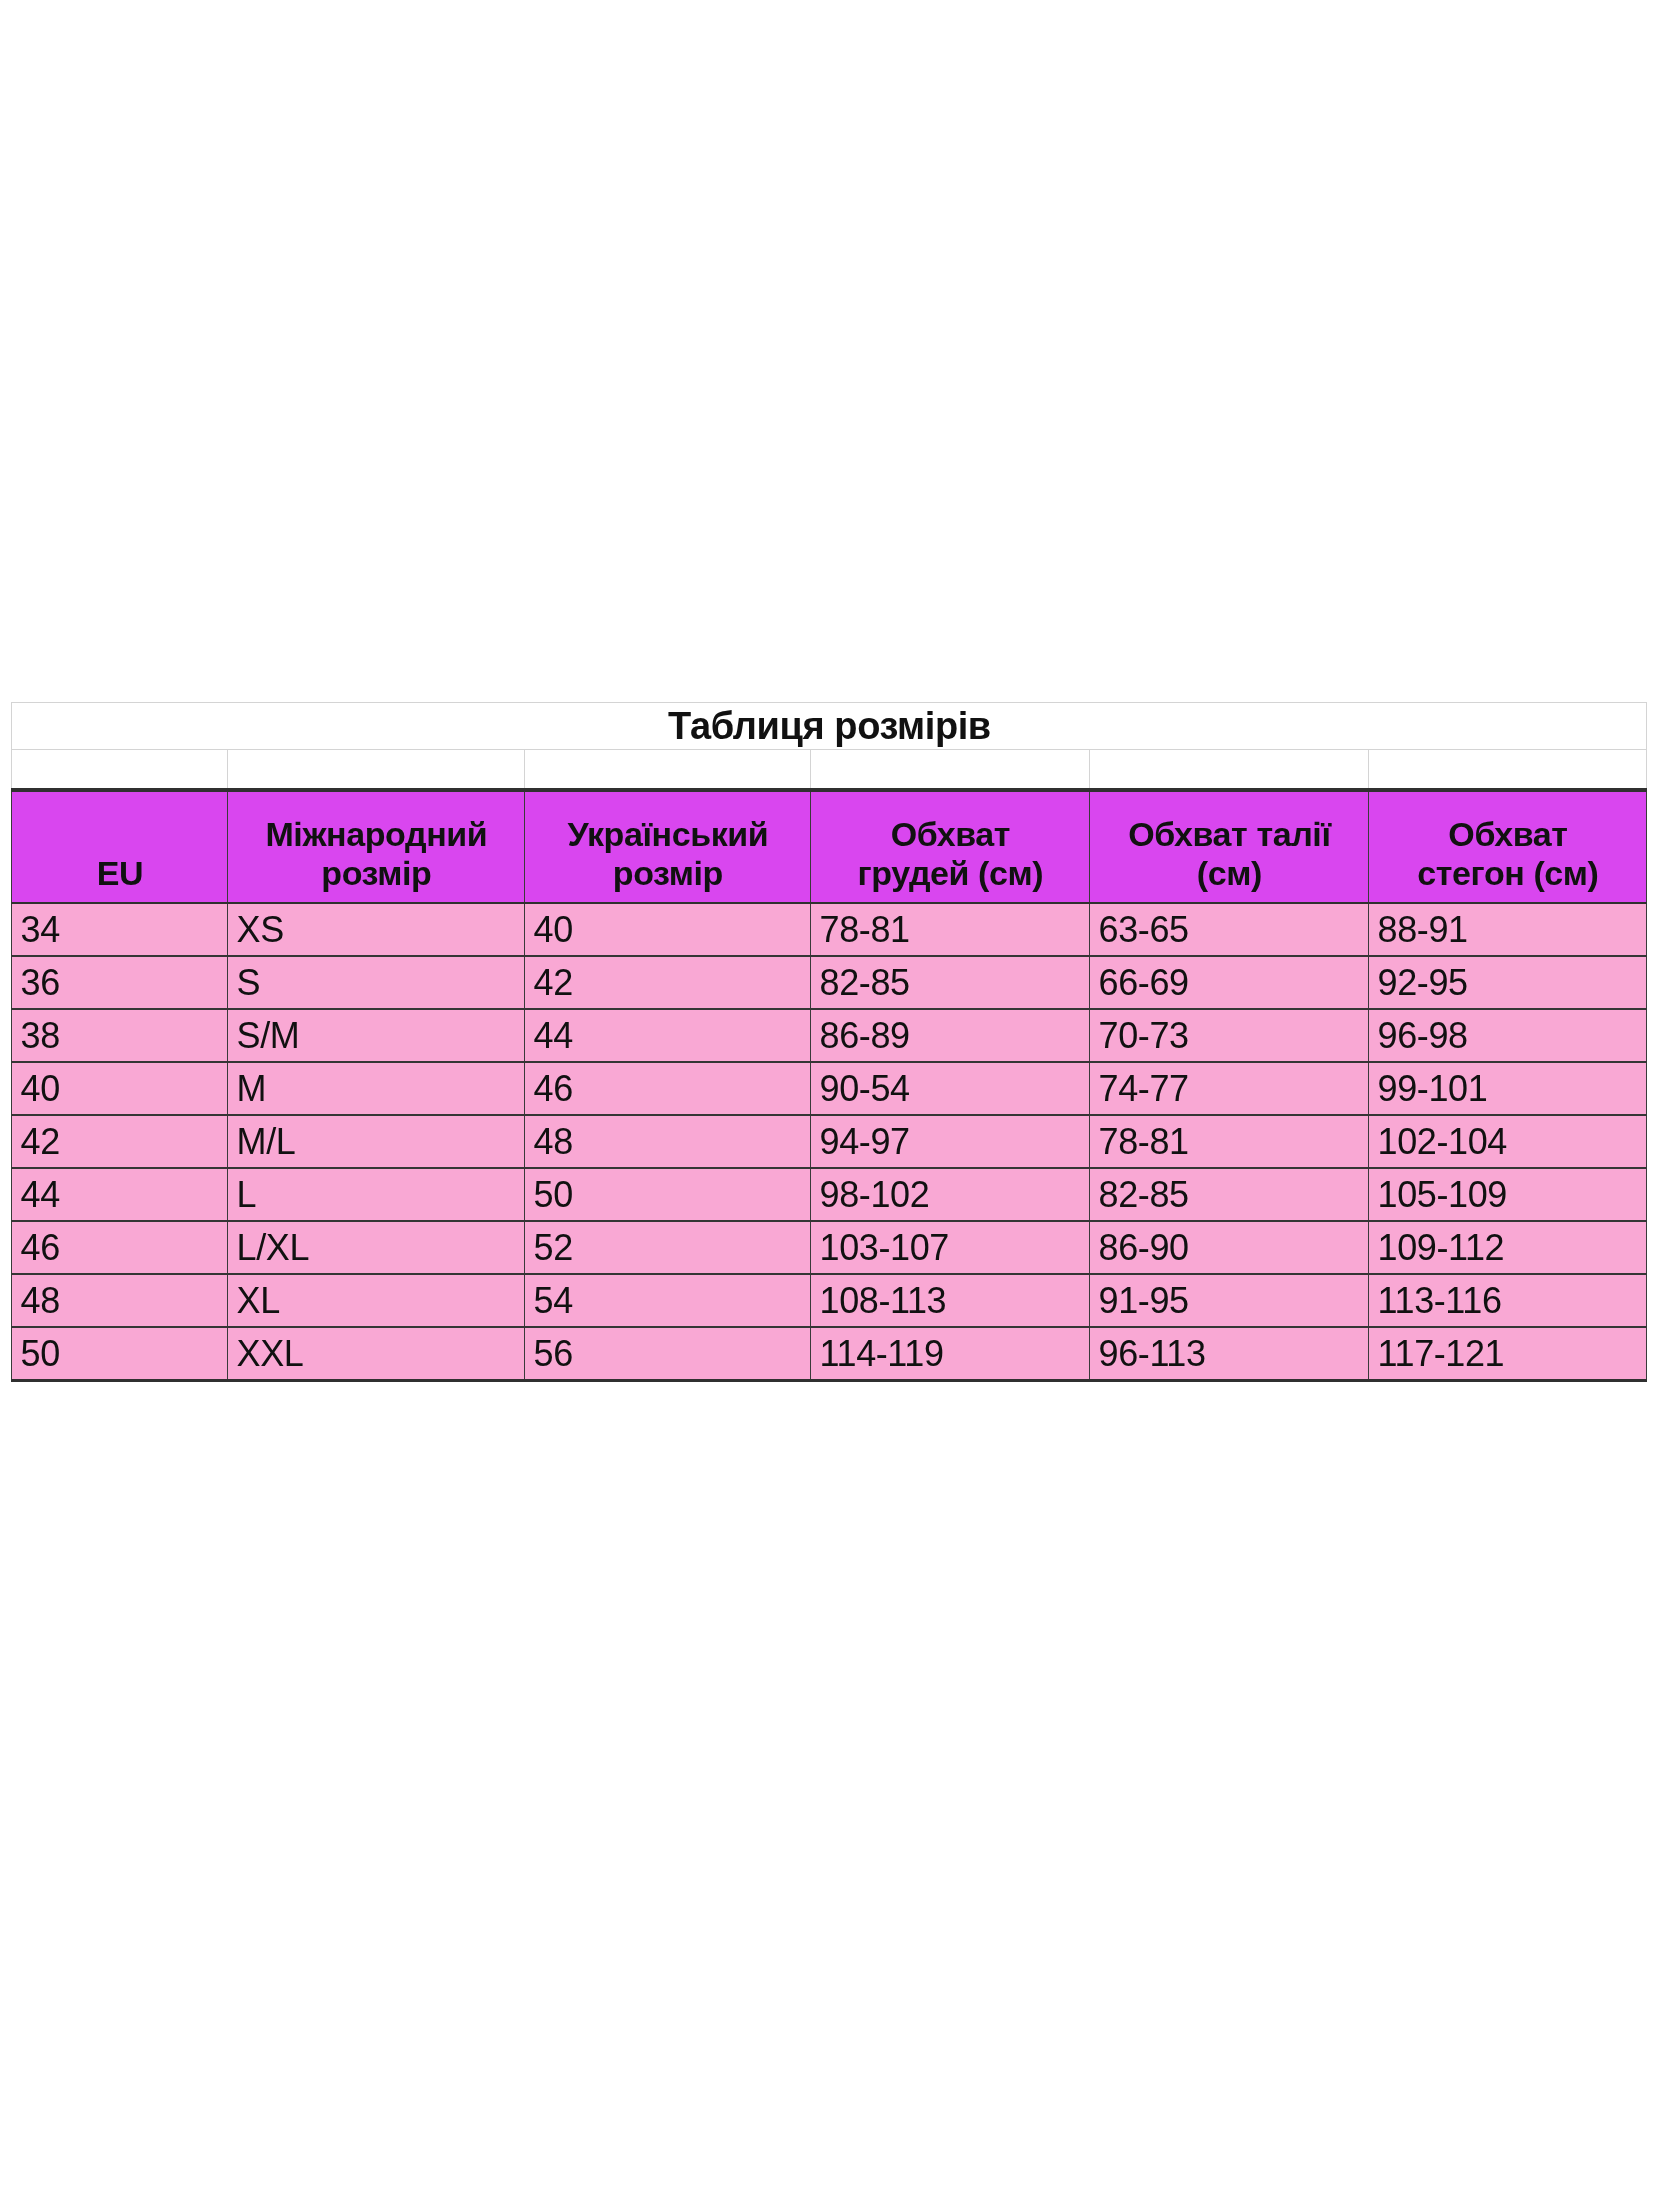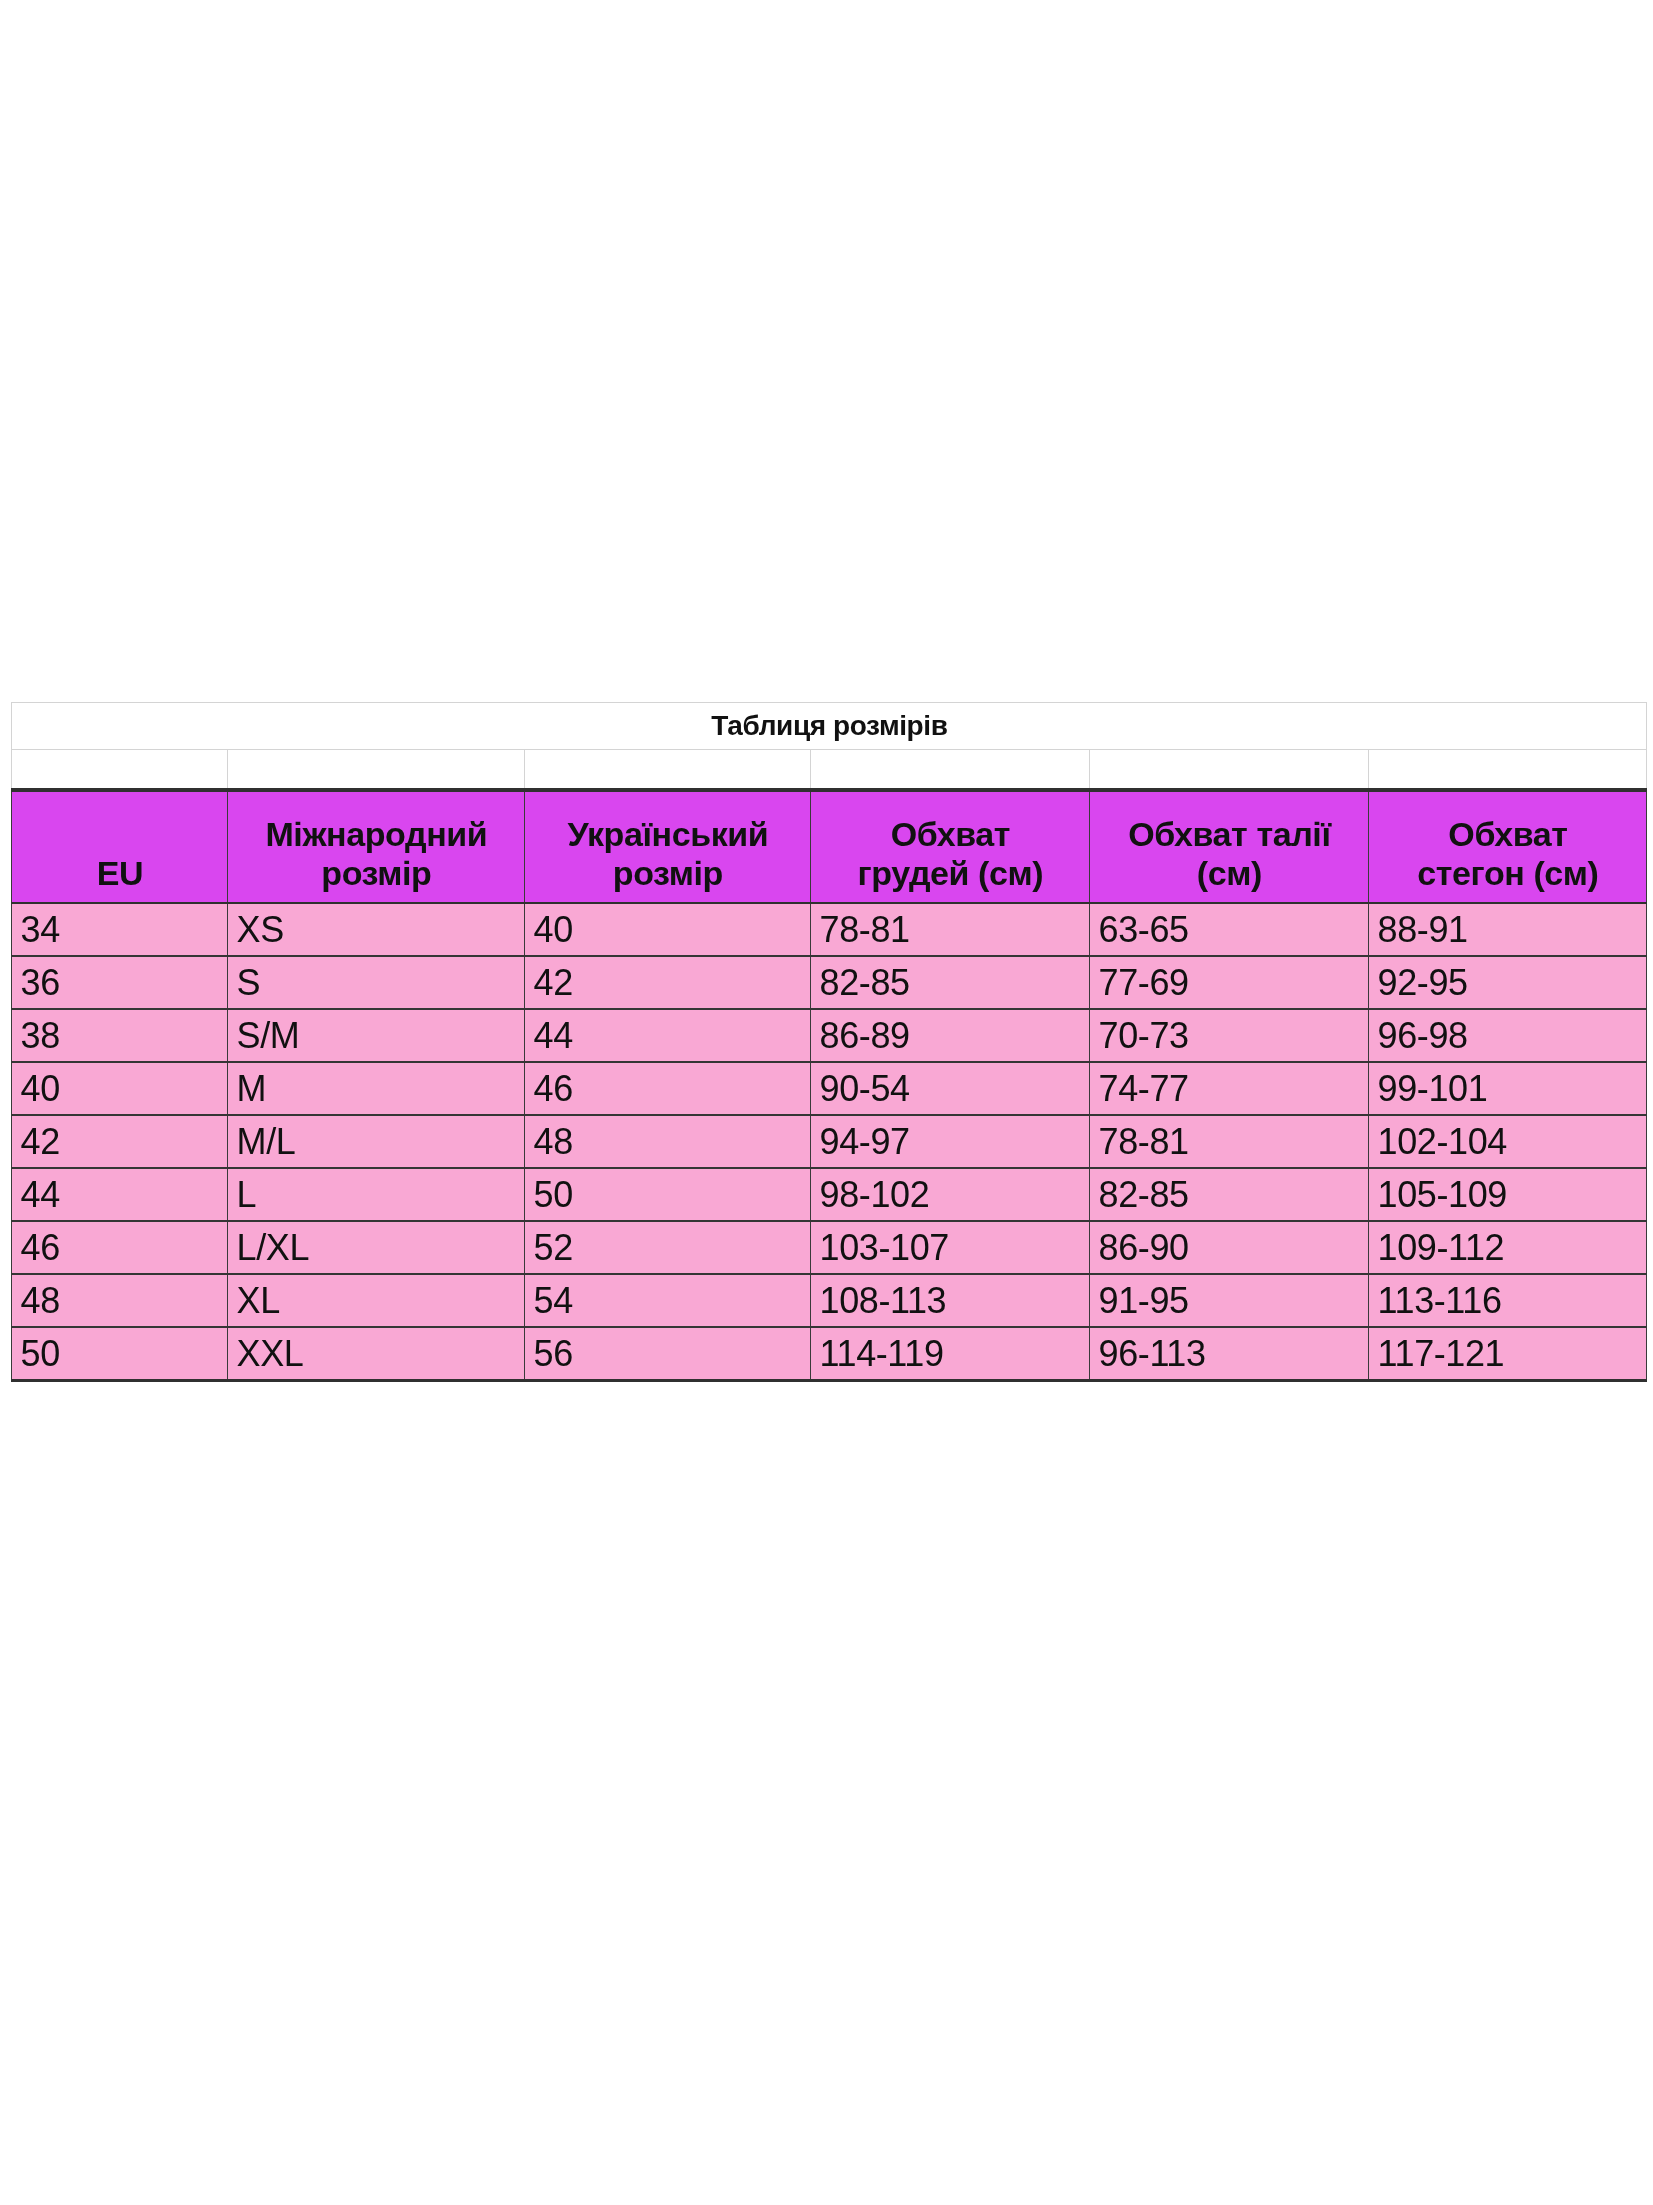--- a/index.html
+++ b/index.html
@@ -26,21 +26,21 @@
     table-layout: fixed;
     width: 100%;
   }
   
   td.title-cell {
     border: 1.6px solid #d4d4d4;
     background: #ffffff;
     height: 46px;
     text-align: center;
     vertical-align: middle;
-    font-size: 28px;
+    font-size: 38px;
     font-weight: bold;
     letter-spacing: -0.4px;
     padding: 0;
   }
   
   tr.spacer-row td {
     border-left: 1.6px solid #d4d4d4;
     border-right: 1.6px solid #d4d4d4;
     border-top: none;
     border-bottom: none;
@@ -127,21 +127,21 @@
           <td>40</td>
           <td>78-81</td>
           <td>63-65</td>
           <td>88-91</td>
         </tr>
         <tr class="data-row">
           <td>36</td>
           <td>S</td>
           <td>42</td>
           <td>82-85</td>
-          <td>77-69</td>
+          <td>66-69</td>
           <td>92-95</td>
         </tr>
         <tr class="data-row">
           <td>38</td>
           <td>S/M</td>
           <td>44</td>
           <td>86-89</td>
           <td>70-73</td>
           <td>96-98</td>
         </tr>

